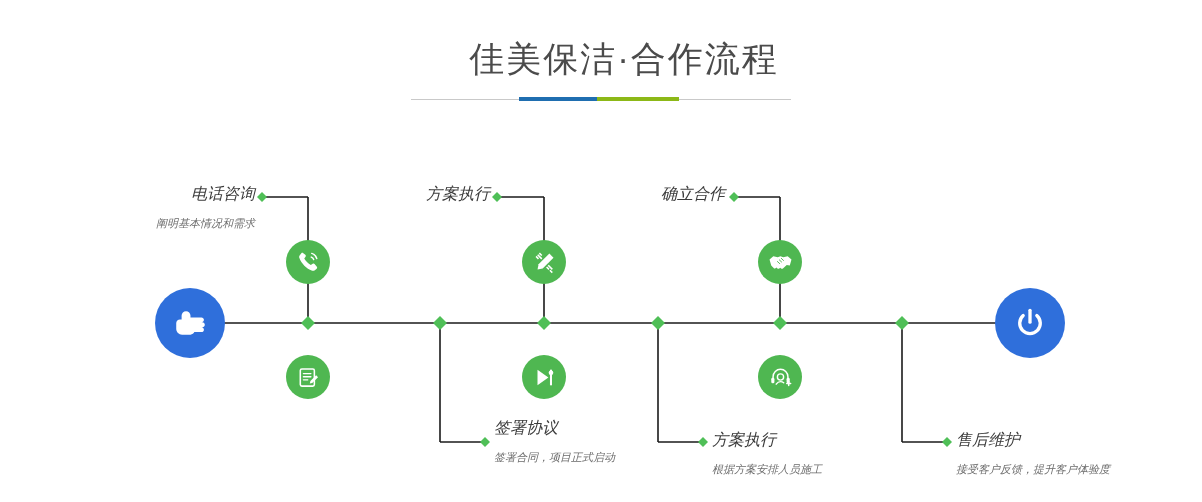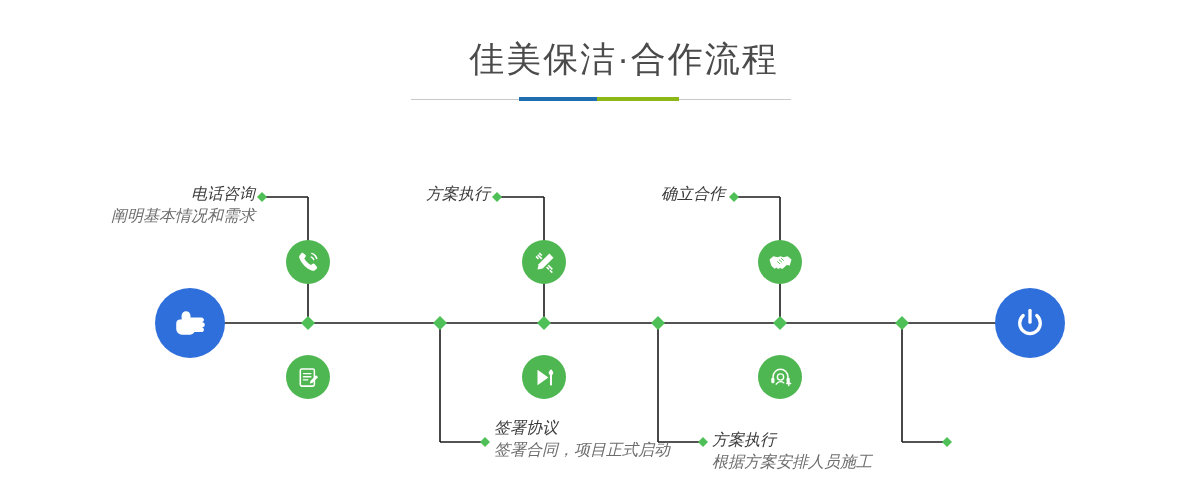--- a/index.html
+++ b/index.html
@@ -71,22 +71,22 @@
   }
 
   .node-text{
     position:absolute;
     white-space:nowrap;
   }
   .node-text .label{
     font-size:16px;line-height:20px;color:#3c3c3c;
   }
   .node-text .desc{
-    font-size:16px;line-height:19px;color:#6d6d6d;
-    margin-top:2px;
+    font-size:11px;line-height:19px;color:#6d6d6d;
+    margin-top:10px;
   }
   .node-text.above{text-align:left;}
   .node-text.below{text-align:left;}
 </style>
 </head>
 <body>
 
 <div class="header">
   <h1 class="title">佳美保洁·合作流程</h1>
   <div class="divider">
@@ -214,14 +214,18 @@
   <div class="node-icon" style="left:758px;top:205px;">
     <svg width="25" height="25" viewBox="0 0 32 32">
       <path fill="none" stroke="#ffffff" stroke-width="1.9" d="M6.5 18v-3a9.5 9.5 0 0 1 19 0v3"></path>
       <rect x="4.2" y="16.4" width="4" height="7" rx="1.7" fill="#ffffff"></rect>
       <rect x="23.8" y="16.4" width="4" height="7" rx="1.7" fill="#ffffff"></rect>
       <circle cx="16" cy="15.4" r="4" fill="none" stroke="#ffffff" stroke-width="1.8"></circle>
       <path fill="none" stroke="#ffffff" stroke-width="1.8" stroke-linecap="round" d="M10.5 24.6c1.6-2.3 3.4-3.3 5.5-3.3 1.5 0 2.9.5 4.1 1.5"></path>
       <path fill="none" stroke="#ffffff" stroke-width="1.9" stroke-linecap="round" d="M24 23.6h5M26.5 21.1v5"></path>
     </svg>
   </div>
+  <div class="node-text below" style="left:956px;top:280px;">
+    <div class="label">售后维护</div>
+    <div class="desc">接受客户反馈，提升客户体验度</div>
+  </div>
 
 </div>
 
 </body></html>

